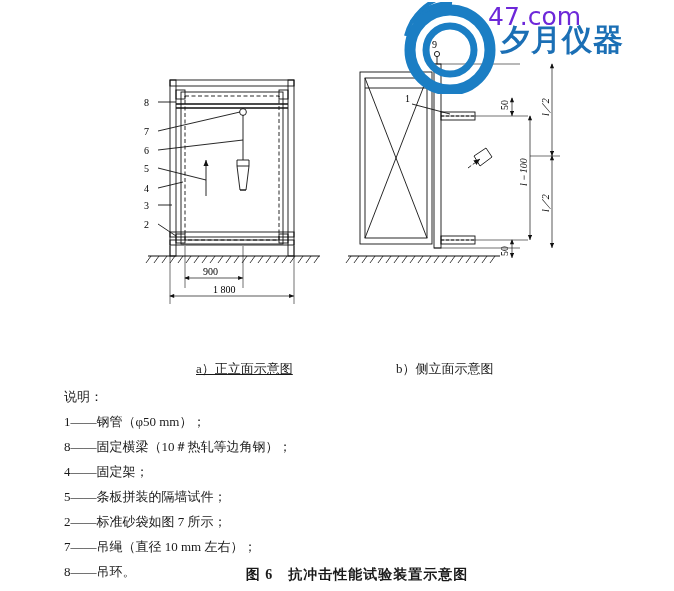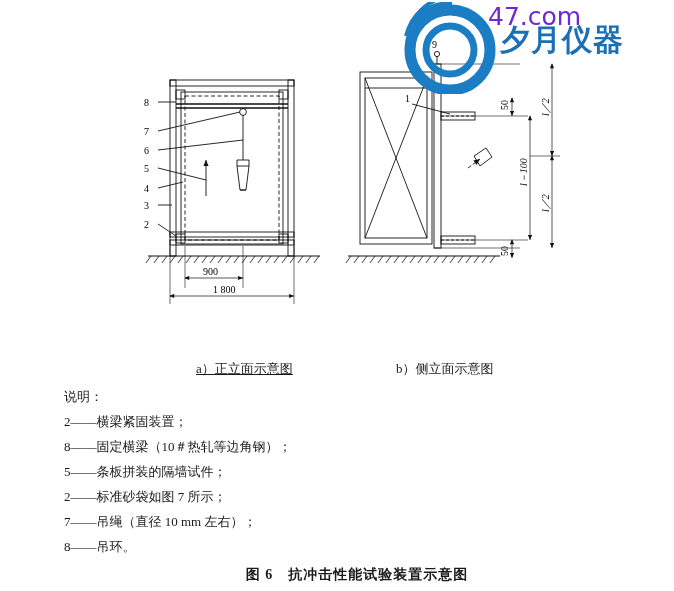--- a/index.html
+++ b/index.html
@@ -232,22 +232,23 @@
     <div class="wm-text">夕月仪器</div>
   </div>
 
   <div class="caption-row">
     <div class="cap-a">a）正立面示意图</div>
     <div class="cap-b">b）侧立面示意图</div>
   </div>
 
   <div class="legend">
     <div>说明：</div>
-    <div>2——横梁紧固装置；</div>
+    <div>1——钢管（φ50 mm）；</div>
     <div>8——固定横梁（10＃热轧等边角钢）；</div>
+    <div>4——固定架；</div>
     <div>5——条板拼装的隔墙试件；</div>
     <div>2——标准砂袋如图 7 所示；</div>
     <div>7——吊绳（直径 10 mm 左右）；</div>
     <div>8——吊环。</div>
   </div>
 
   <div class="fig-title">图 6　抗冲击性能试验装置示意图</div>
 
 </div>
 

